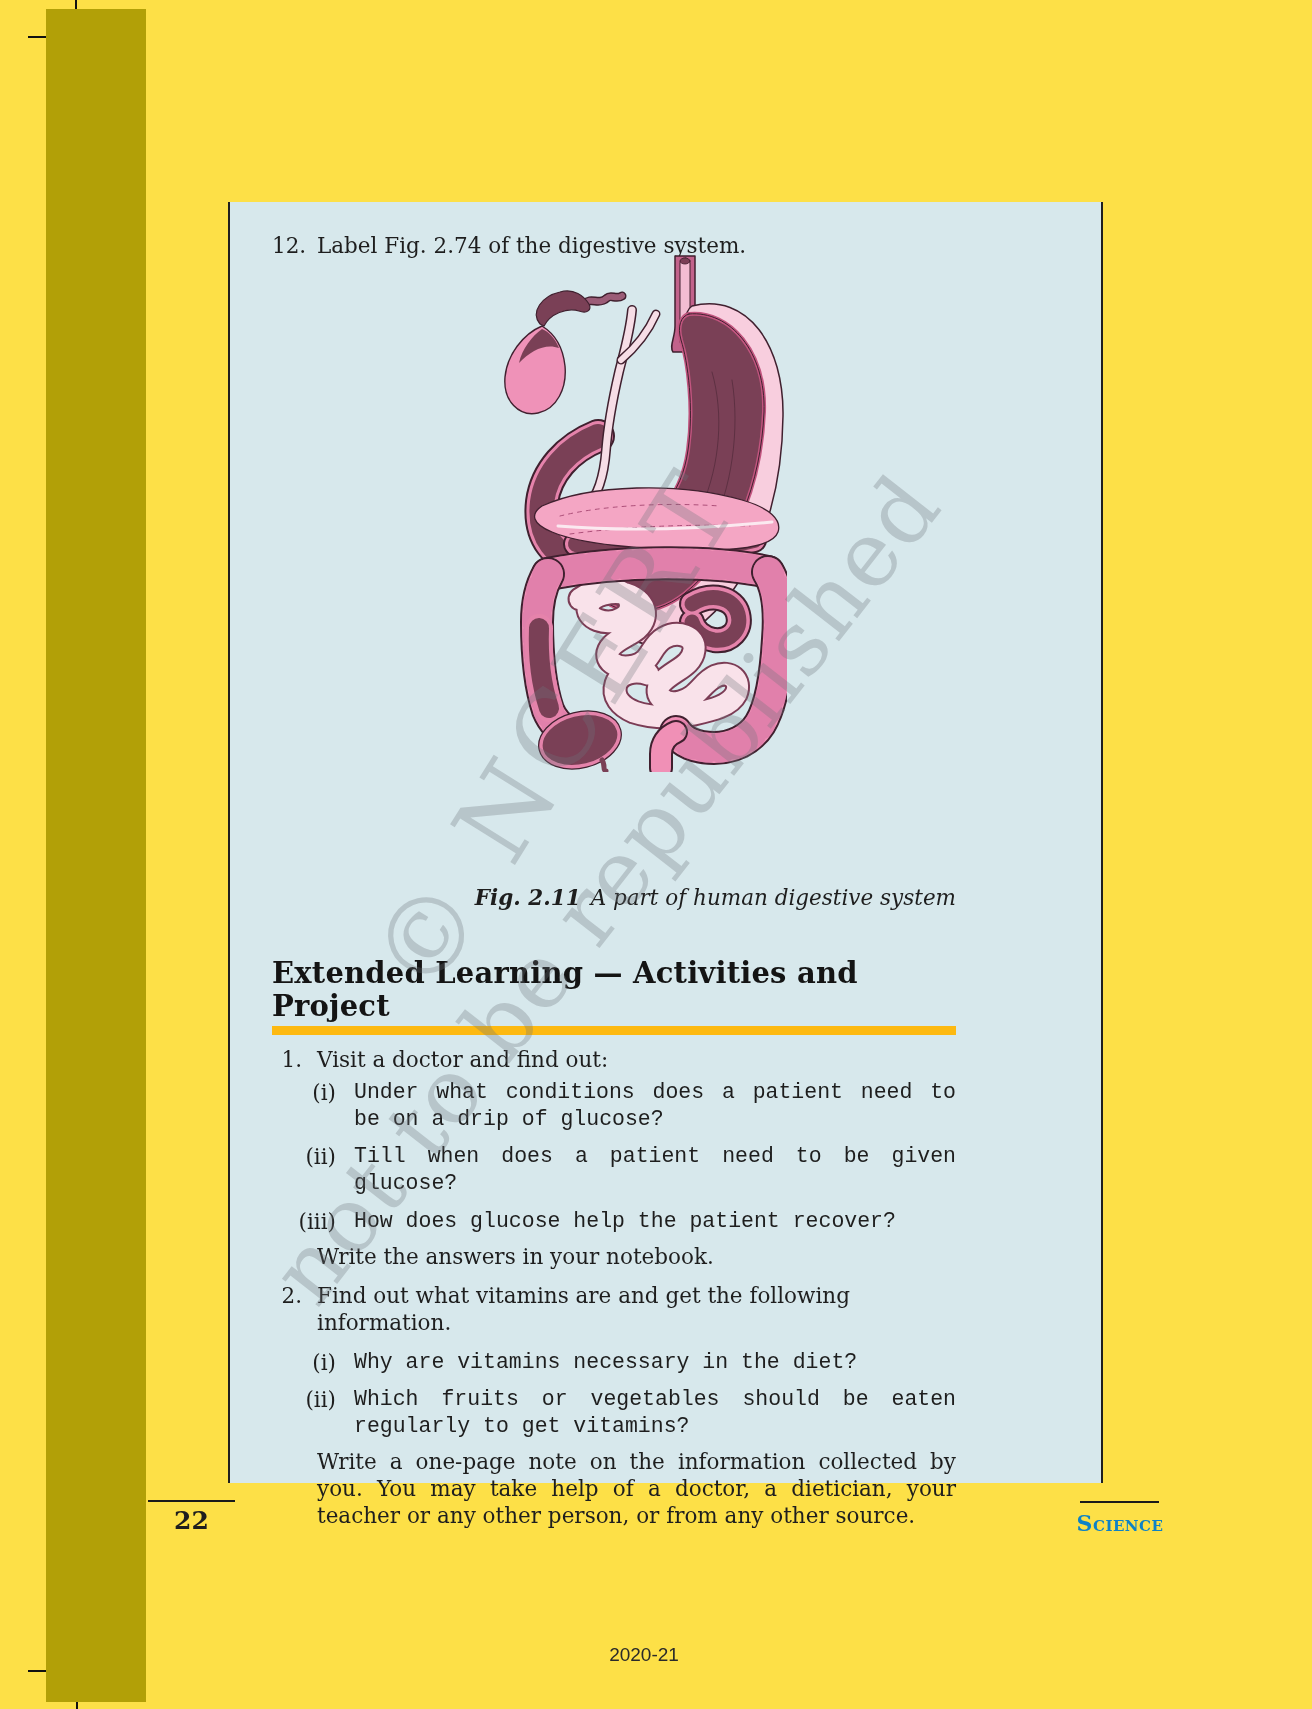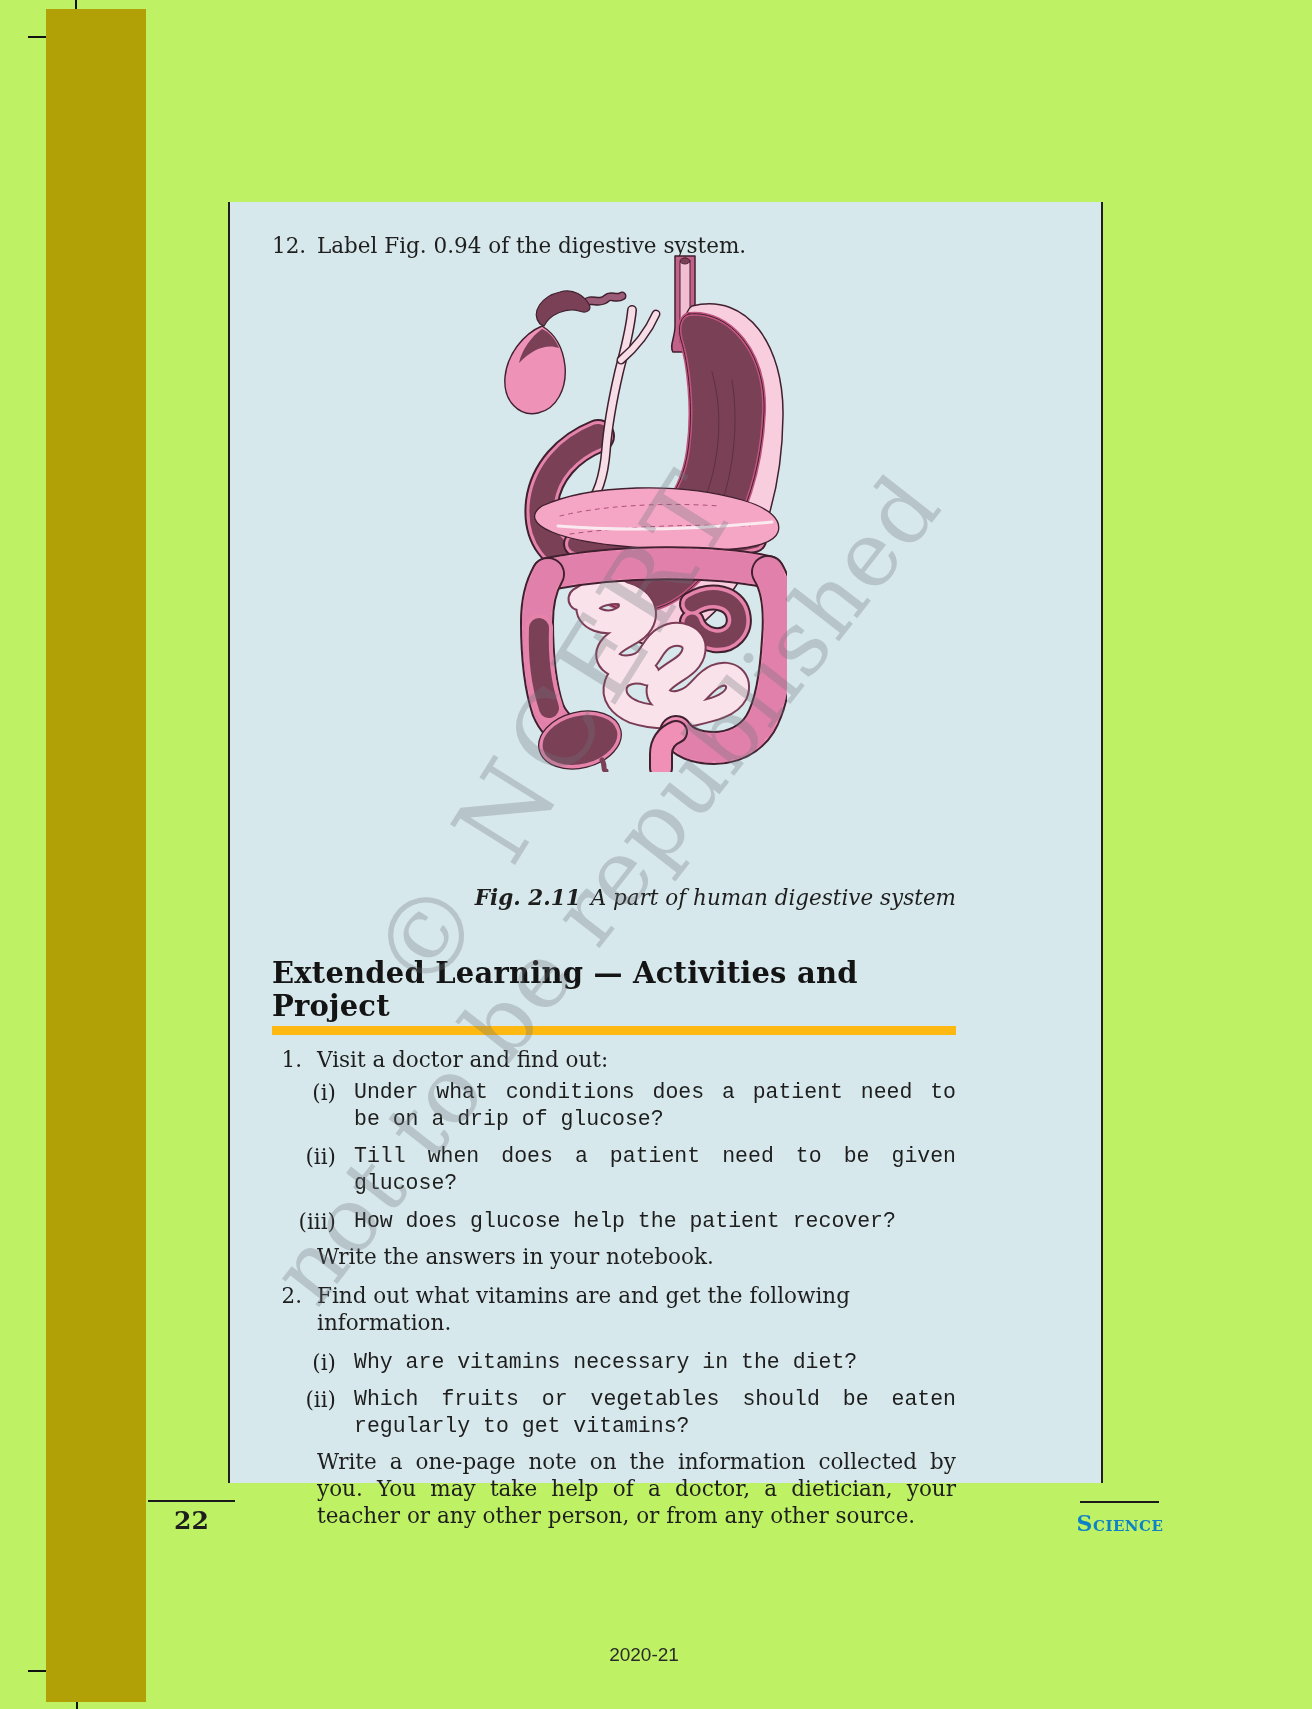--- a/index.html
+++ b/index.html
@@ -1,16 +1,16 @@
 <!DOCTYPE html>
 <html><head>
 <meta charset="utf-8">
 <style>
   html,body{margin:0;padding:0;background:#ffffff;}
-  #page{position:relative;width:1312px;height:1709px;background:#bef264;overflow:hidden;
+  #page{position:relative;width:1312px;height:1709px;background:#fde047;overflow:hidden;
         font-family:"DejaVu Serif","Liberation Serif",serif;color:#1e1e1e;}
   
   .olive{position:absolute;left:46px;top:9px;width:100px;height:1693px;background:#b2a007;}
   
   .mark{position:absolute;background:#111;}
   
   .panel{position:absolute;left:228px;top:202px;width:875px;height:1281px;box-sizing:border-box;
          background:#d7e8ec;border-left:2px solid #1f1f1f;border-right:2px solid #1f1f1f;}
   .panel-inner{position:relative;padding:30px 145px 0 42px;font-size:21.5px;line-height:27px;}
   .qrow{display:flex;}
@@ -53,21 +53,21 @@
   <div class="mark" style="left:28px;top:1670px;width:49px;height:2px;"></div>
   <div class="mark" style="left:76px;top:1670px;width:2px;height:39px;"></div>
 
   <div class="olive"></div>
 
   <div class="panel">
     <div class="panel-inner">
 
       <div class="qrow">
         <span class="qnum">12.</span>
-        <span>Label Fig. 0.94 of the digestive system.</span>
+        <span>Label Fig. 2.74 of the digestive system.</span>
       </div>
 
       <svg class="fig-svg" width="307" height="518" viewBox="0 0 307 518">
         <g stroke-linecap="round" stroke-linejoin="round" fill="none">
 
           <path d="M195,2 L195,72 C195,84 189,92 193,98 L217,98 C221,92 215,84 215,72 L215,2 Z" fill="#c2628b" stroke="#40202f" stroke-width="1.5"></path>
           <rect x="200" y="4" width="10" height="88" rx="5" fill="#f3bdd2" stroke="#40202f" stroke-width="1"></rect>
           <ellipse cx="205" cy="7" rx="5" ry="3" fill="#7a4056" stroke="#40202f" stroke-width="0.8"></ellipse>
 
           <path d="M212,52 C268,38 304,92 303,162 C302,248 275,330 215,375 C190,394 160,396 148,380

